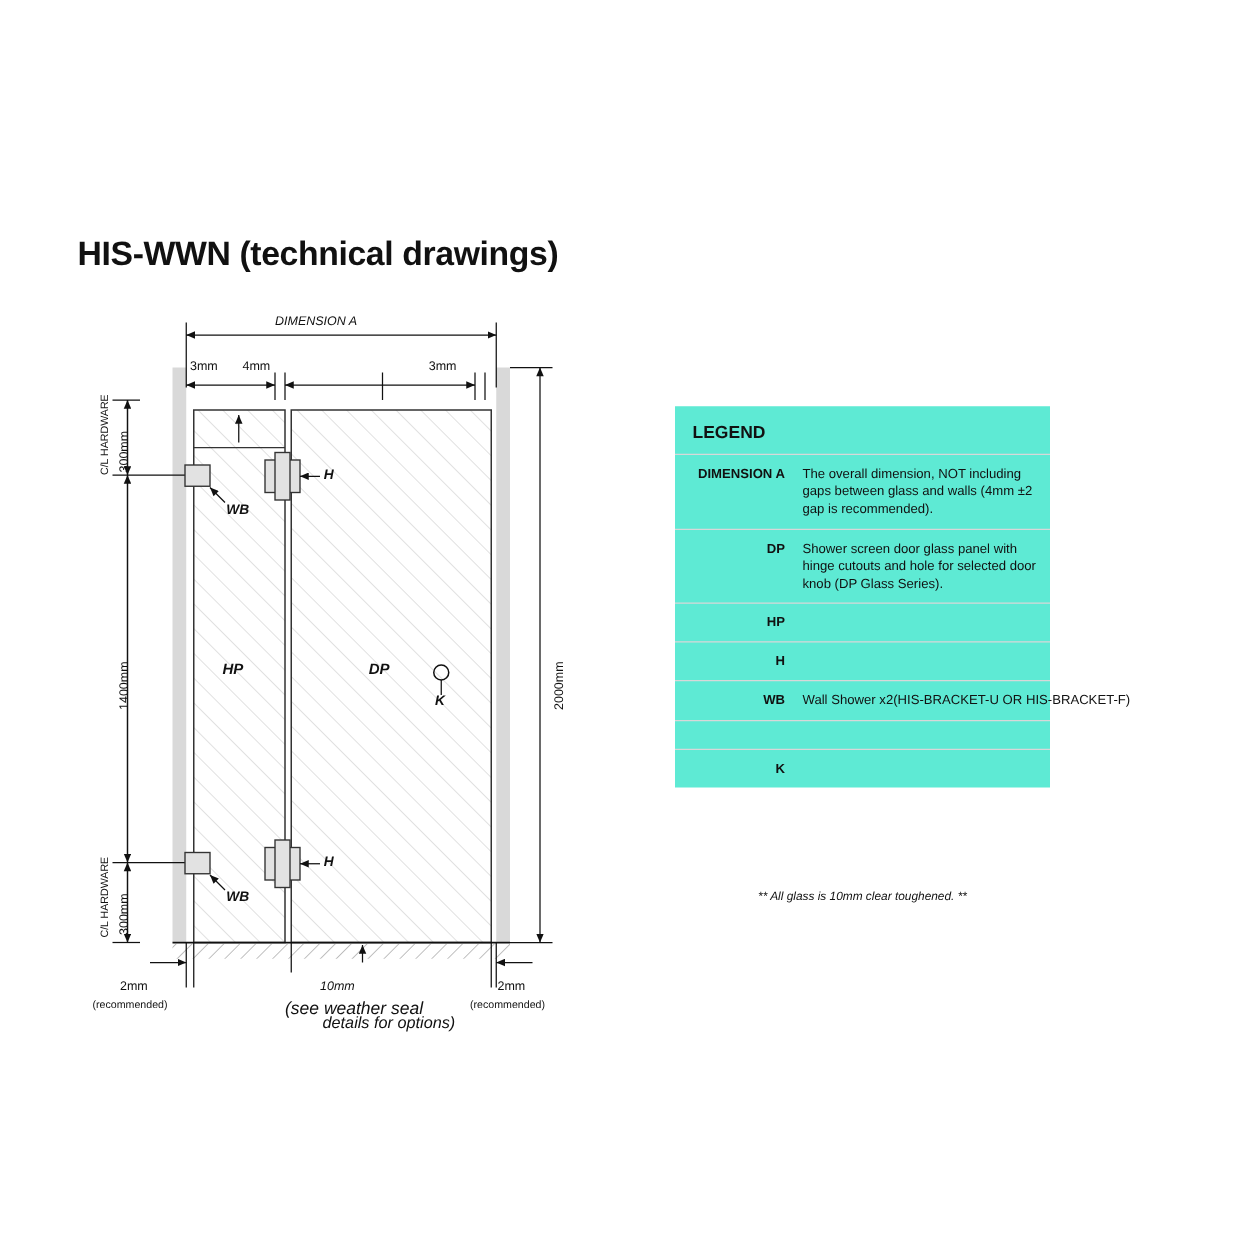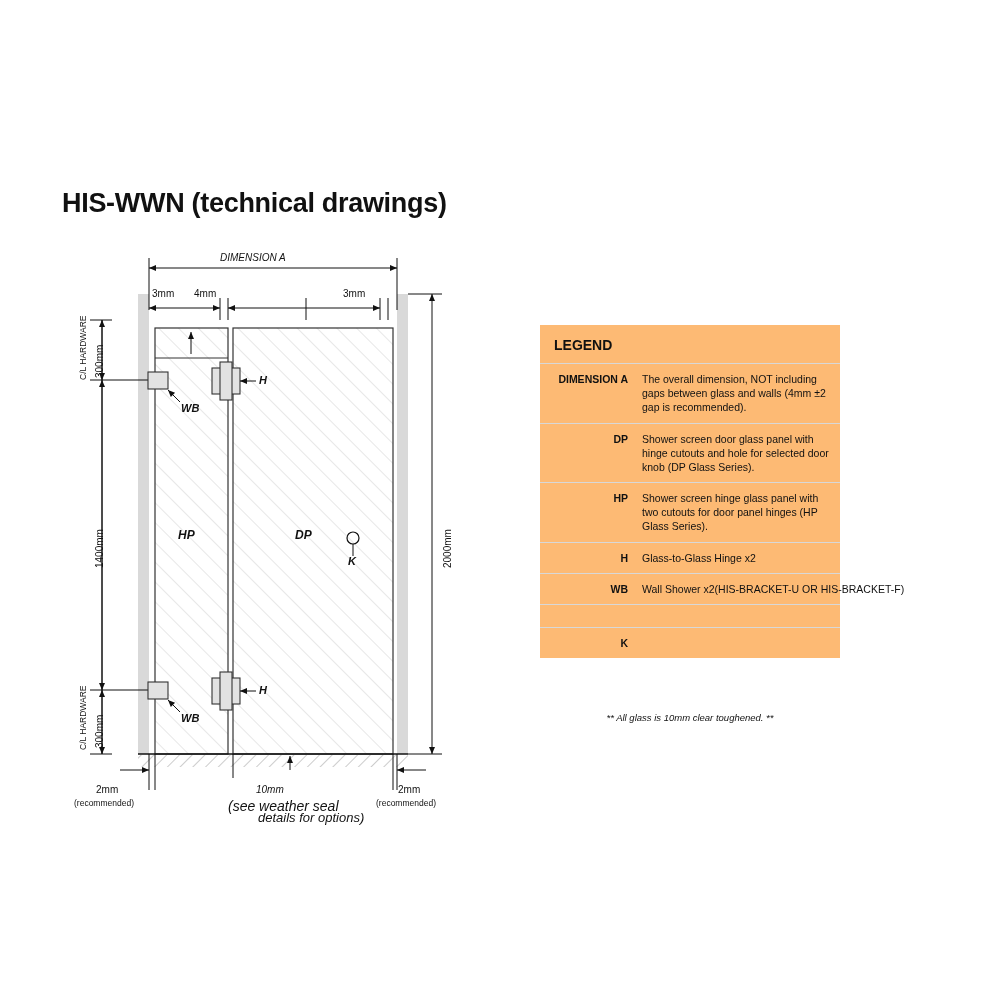--- a/index.html
+++ b/index.html
@@ -53,21 +53,21 @@
     transform-origin: 0 0;
     transform: rotate(-90deg);
   }
 
   
   #legend {
     position: absolute;
     left: 540px;
     top: 325px;
     width: 300px;
-    background: #fdba74;
+    background: #5eead4;
     font-size: 10.5px;
   }
   #legend .legend-title {
     padding: 12px 14px 10px 14px;
     font-size: 14px;
     font-weight: bold;
     color: #111;
     border-bottom: 1px solid #d8d8d8;
   }
   .legend-row {
@@ -237,26 +237,24 @@
     <div class="legend-val">The overall dimension, NOT including gaps between glass and walls (4mm ±2 gap is recommended).</div>
   </div>
 
   <div class="legend-row">
     <div class="legend-key">DP</div>
     <div class="legend-val">Shower screen door glass panel with hinge cutouts and hole for selected door knob (DP Glass Series).</div>
   </div>
 
   <div class="legend-row">
     <div class="legend-key">HP</div>
-    <div class="legend-val">Shower screen hinge glass panel with two cutouts for door panel hinges (HP Glass Series).</div>
   </div>
 
   <div class="legend-row">
     <div class="legend-key">H</div>
-    <div class="legend-val">Glass-to-Glass Hinge x2</div>
   </div>
 
   <div class="legend-row wide">
     <div class="legend-key">WB</div>
     <div class="legend-val">Wall Shower x2(HIS-BRACKET-U OR HIS-BRACKET-F)</div>
   </div>
 
   <div class="legend-row spacer">
     <div class="legend-key"></div>
     <div class="legend-val"></div>

